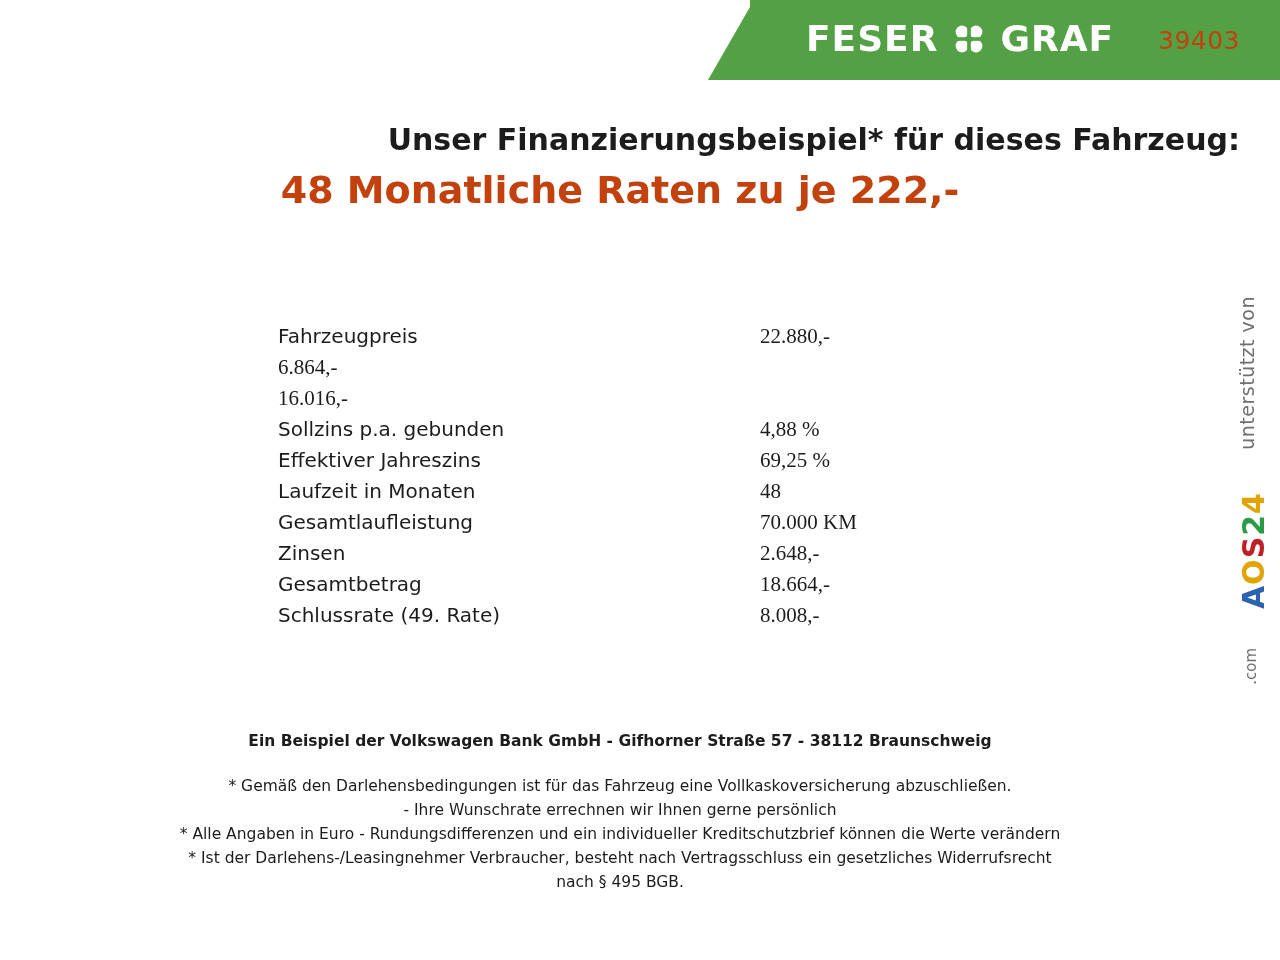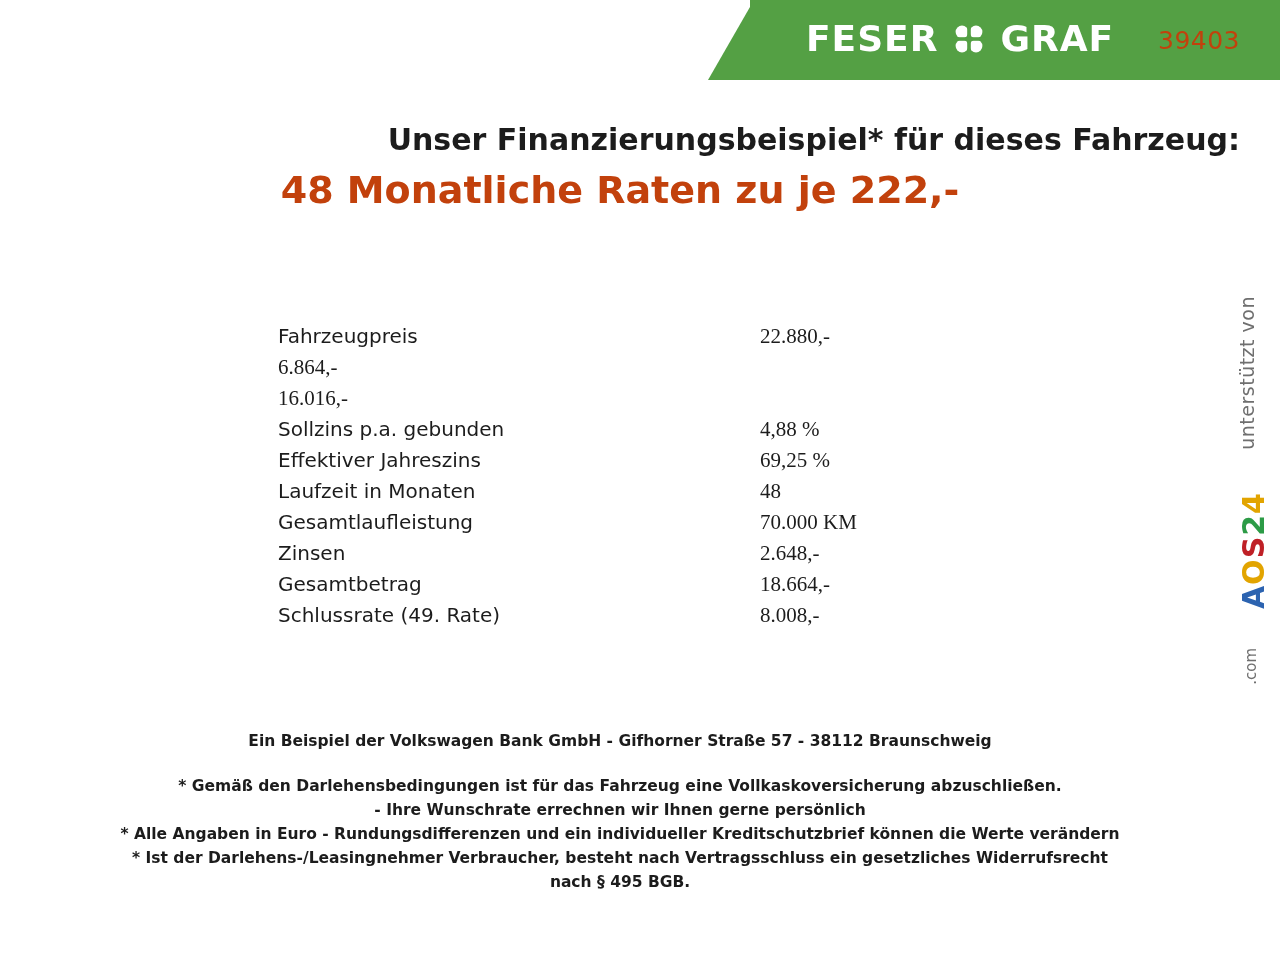--- a/index.html
+++ b/index.html
@@ -128,21 +128,21 @@
   }
   .footer-bank {
     font-size: 15.5px;
     font-weight: bold;
     line-height: 22px;
     color: #1c1c1c;
   }
   .footer-notes {
     margin-top: 22px;
     font-size: 15.5px;
-    font-weight: bold;
+    font-weight: normal;
     line-height: 24px;
     color: #1c1c1c;
   }
   .footer-notes div { }
 
   
   .support {
     position: absolute;
     top: 296px;
     left: 1236px;

